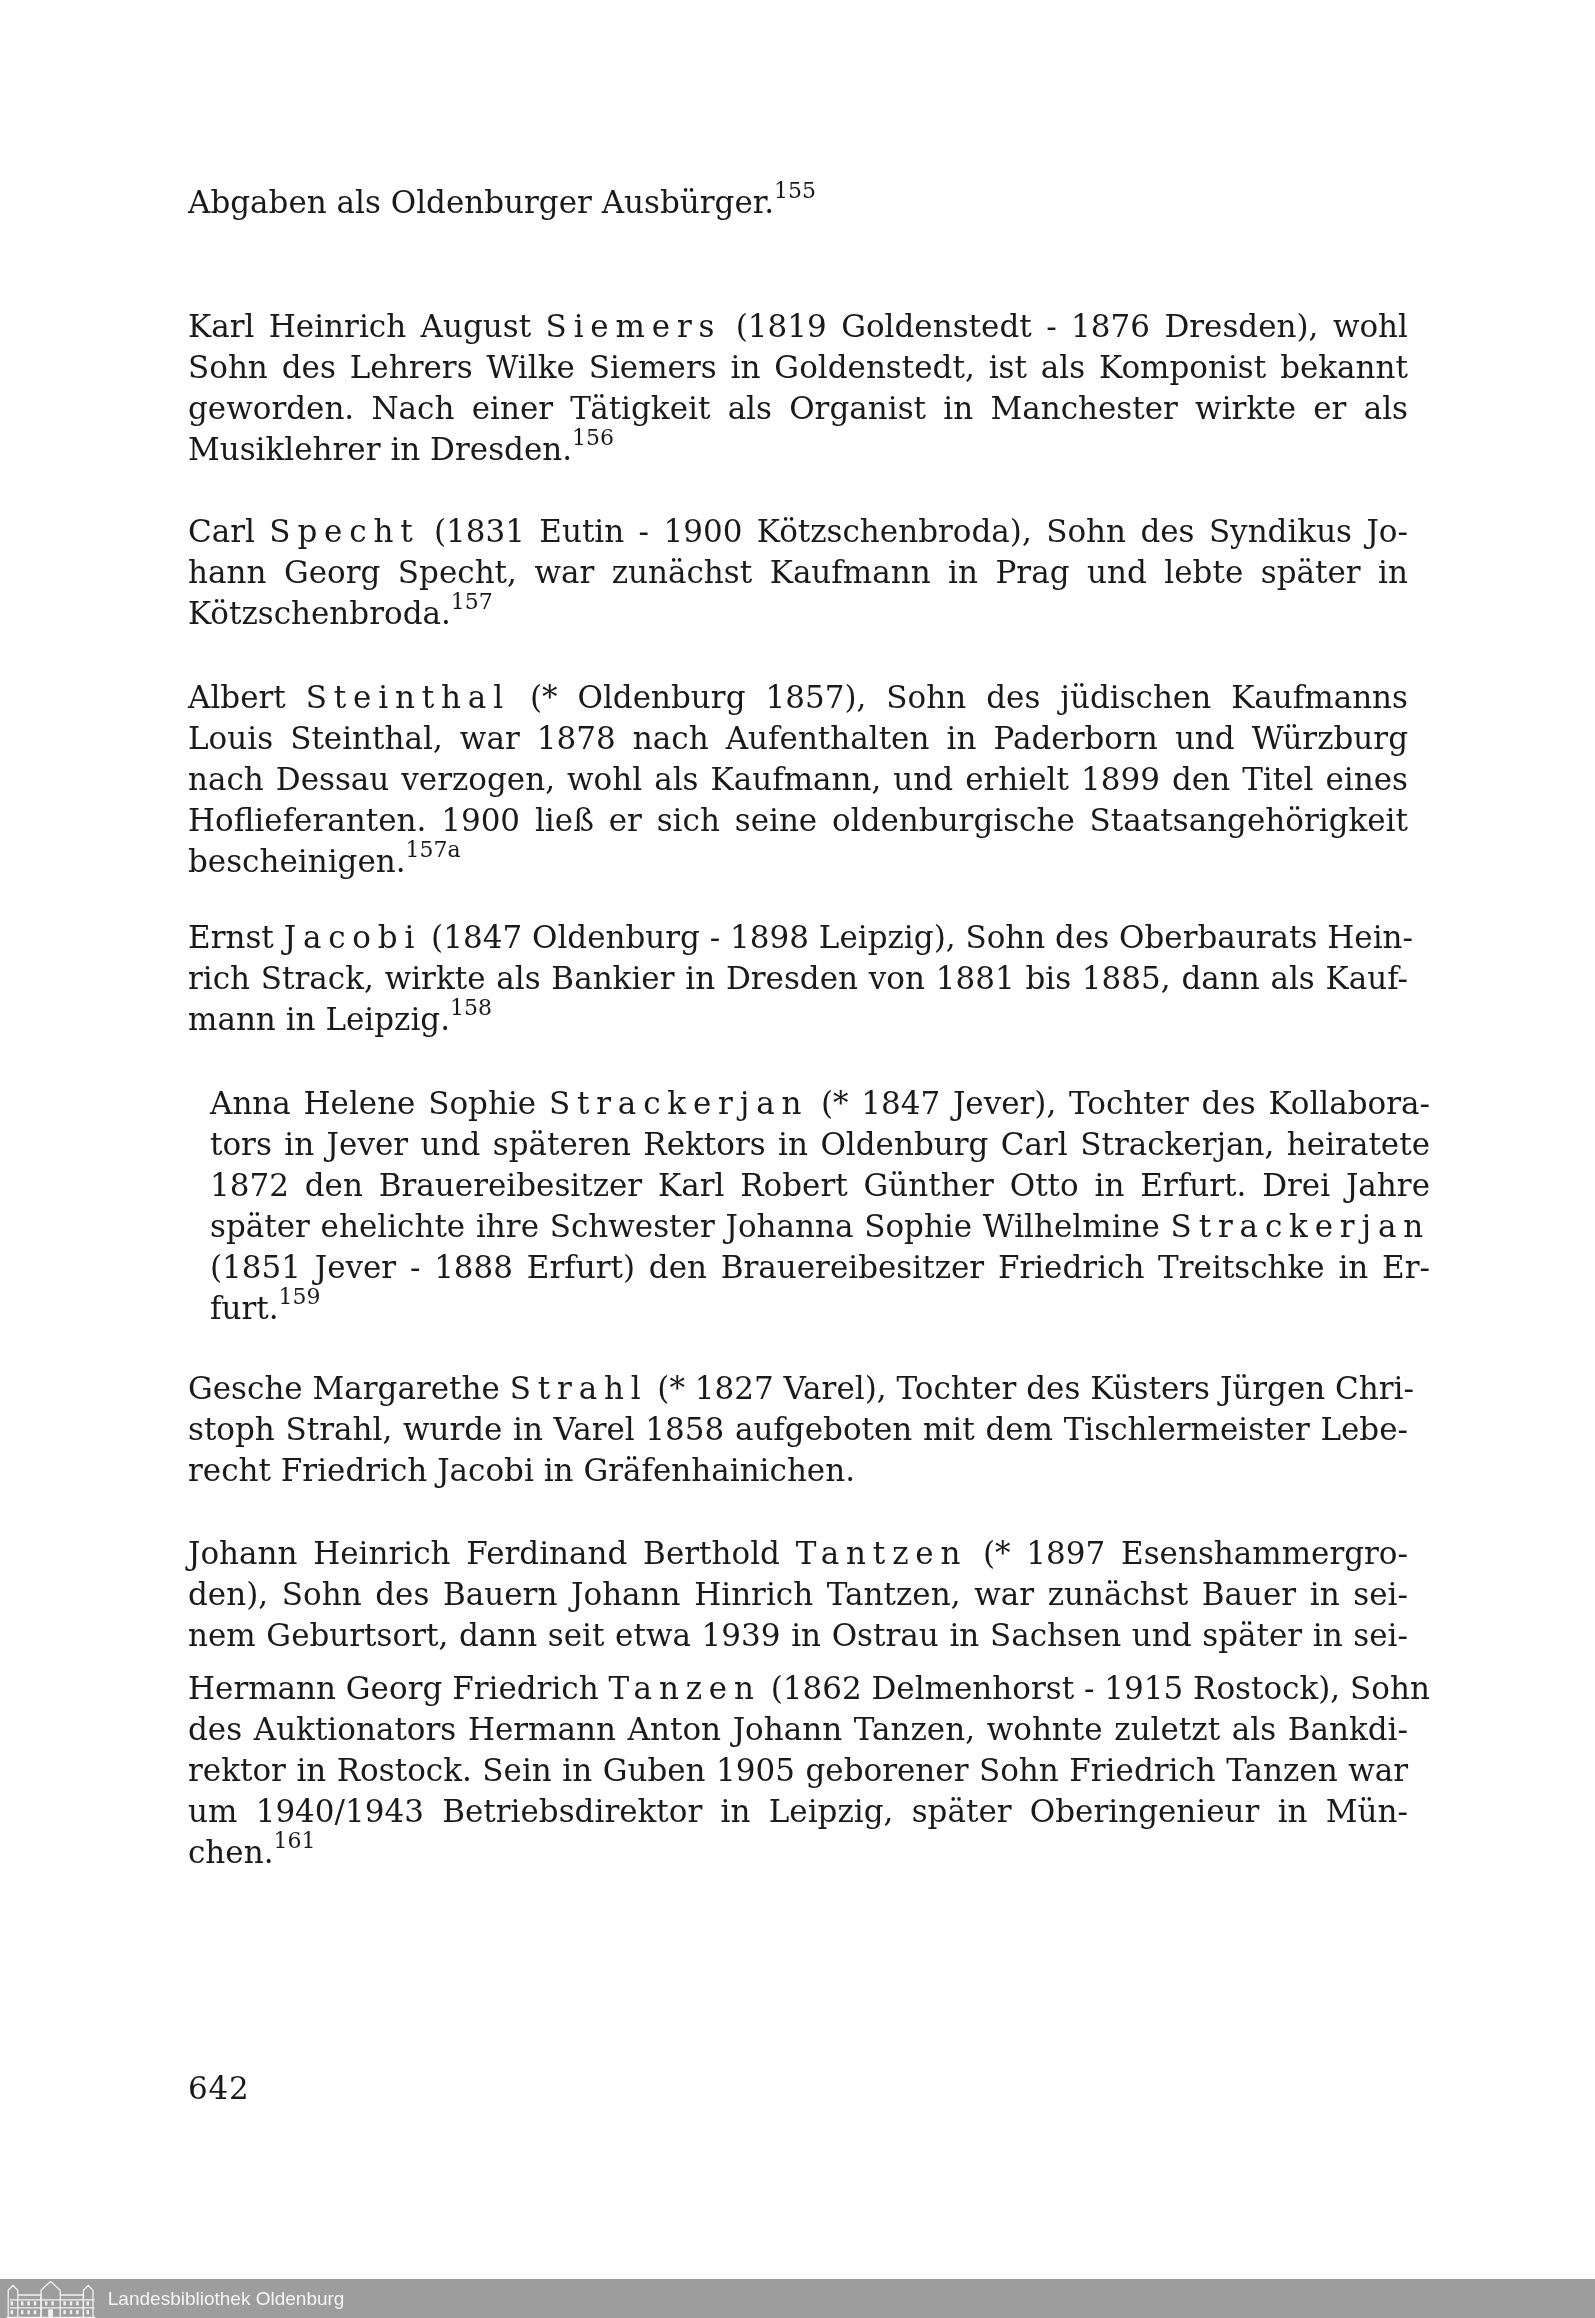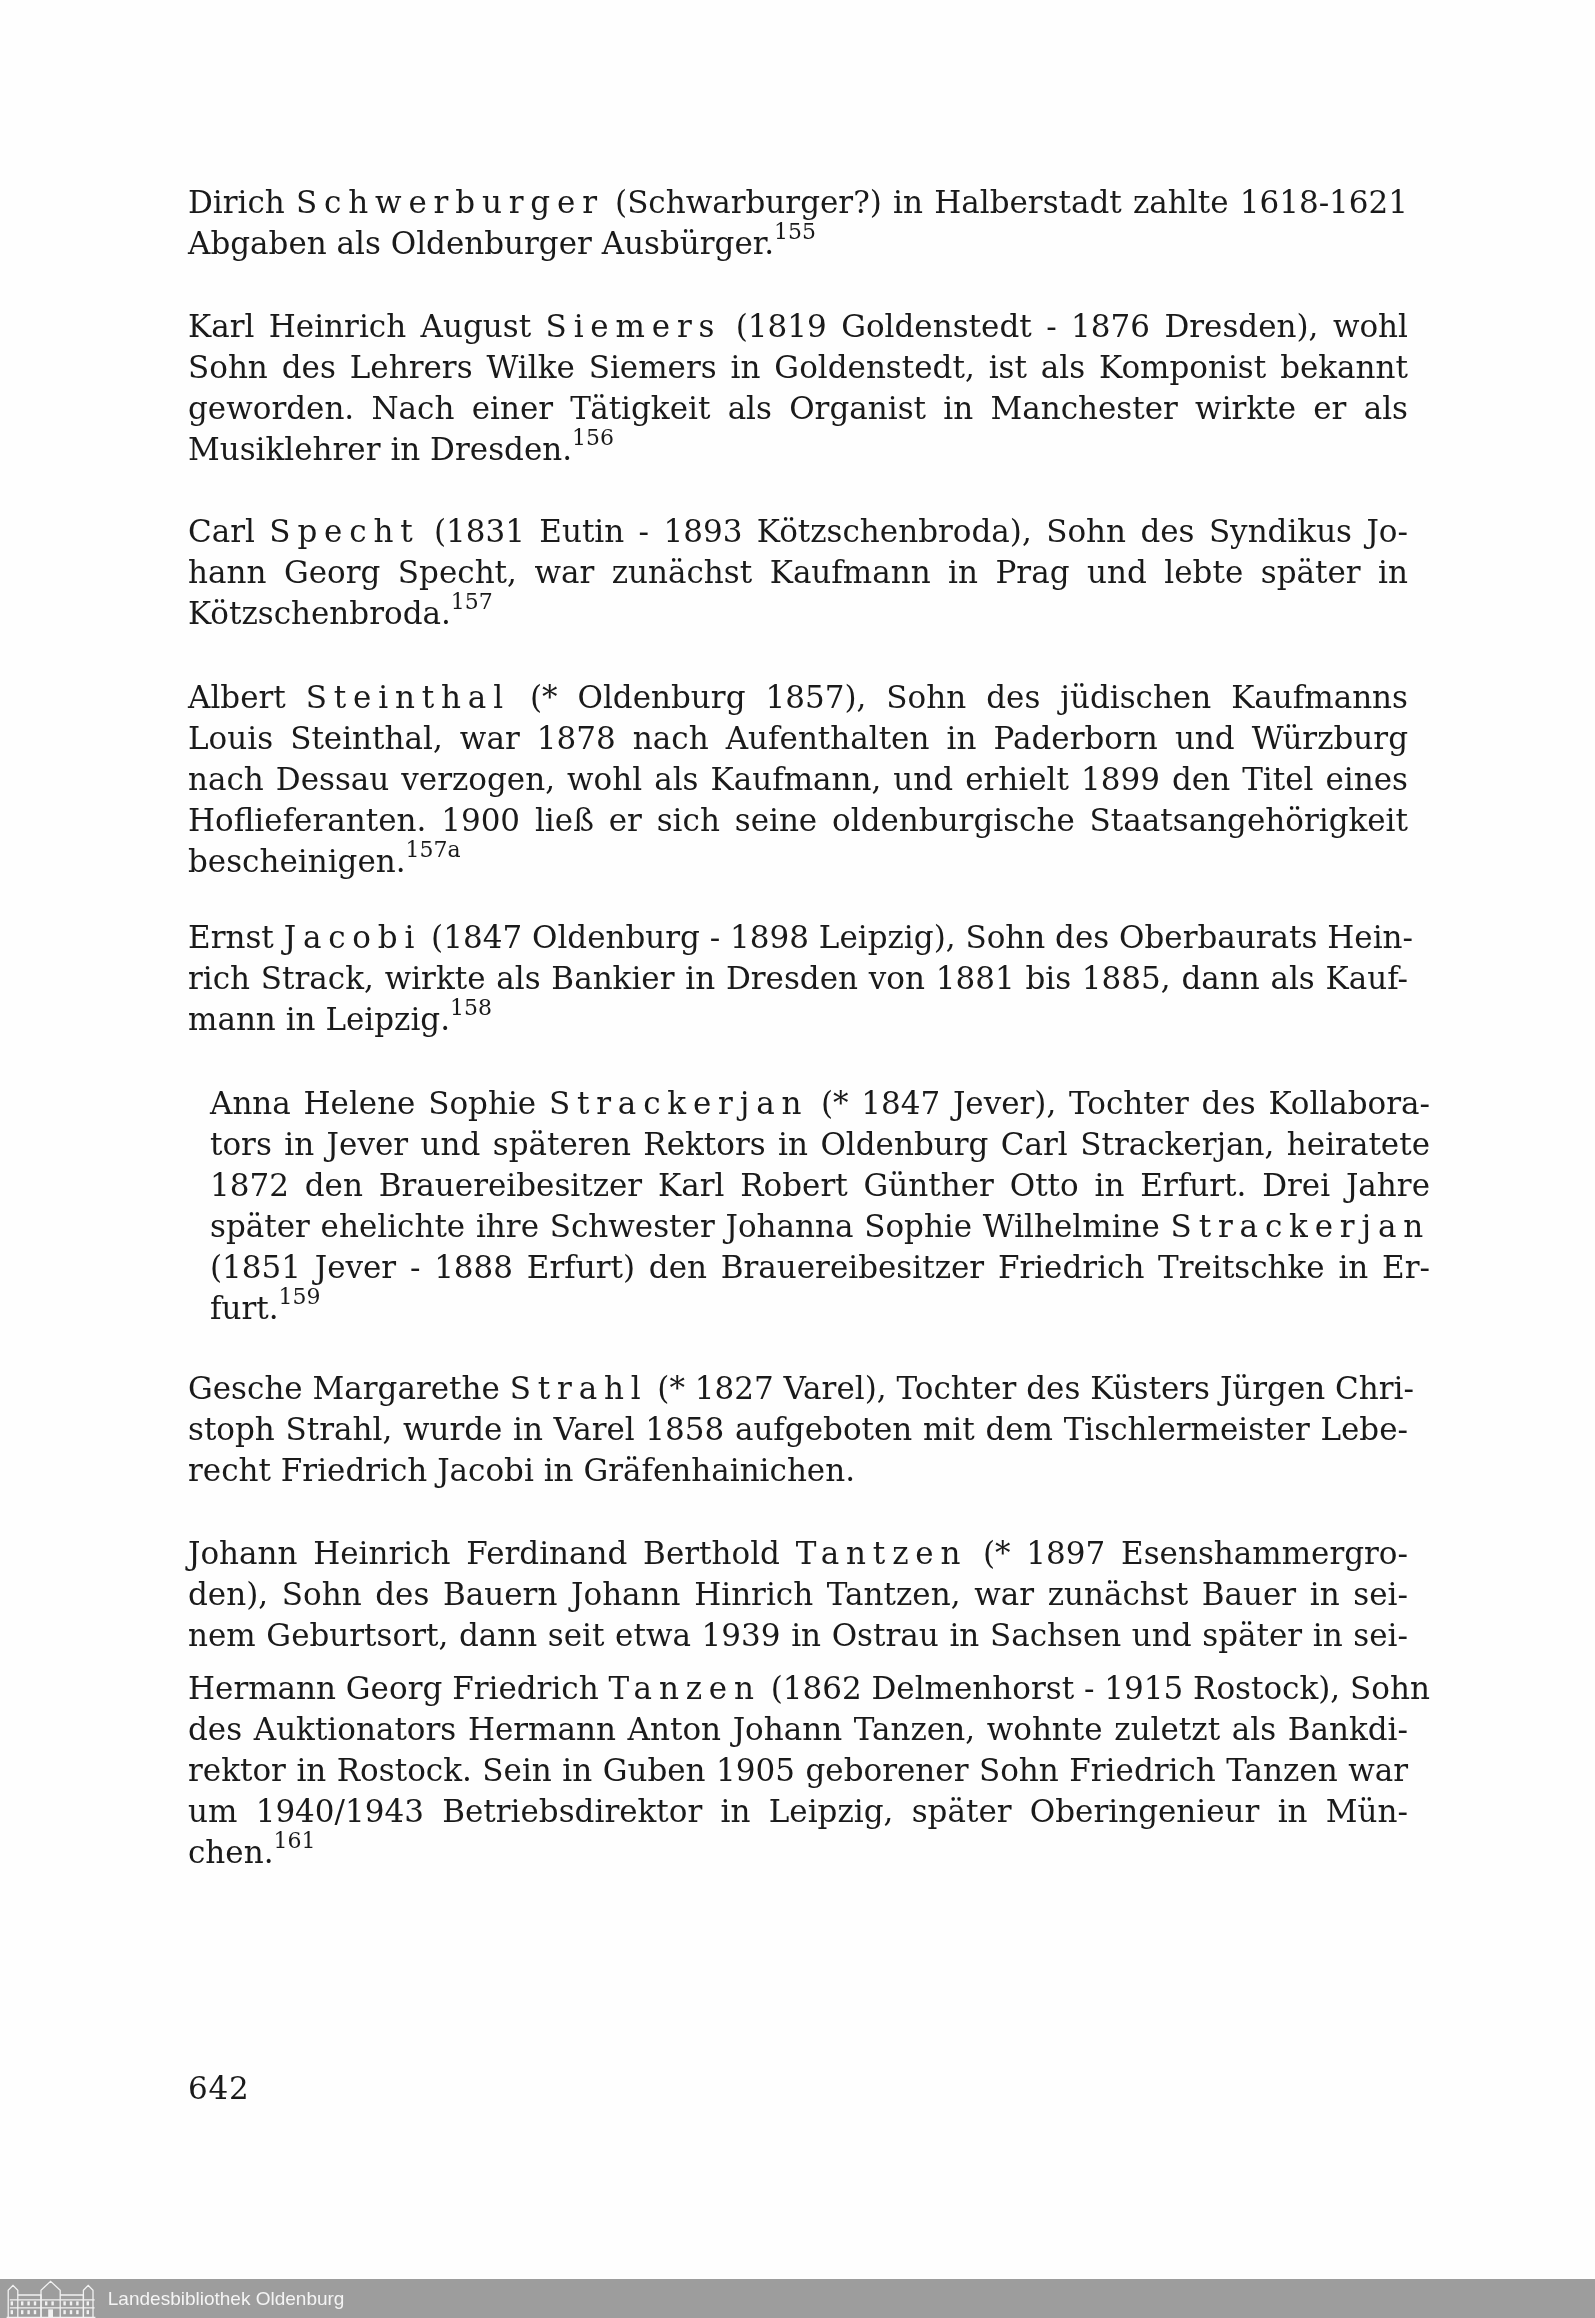--- a/index.html
+++ b/index.html
@@ -26,31 +26,30 @@
   .footer-label {
     font-family: Liberation Sans, sans-serif; font-size: 19px; color: #f4f4f4; margin-left: 11px;
   }
 </style>
 </head>
 <body>
 
 <div class="page">
   <div class="text-block" id="text-block" style="top: 182px;">
       <div class="para" style="top: 0px;">
-        <span class="line"><span>Dirich </span><span class="sp">Schwerburger</span><span> (Schwarburger?) in Halberstadt zahlte 1618-1621</span></span>
         <span class="line last"><span>Abgaben als Oldenburger Ausbürger.</span><sup>155</sup></span>
       </div>
       <div class="para" style="top: 124px;">
         <span class="line"><span>Karl Heinrich August </span><span class="sp">Siemers</span><span> (1819 Goldenstedt - 1876 Dresden), wohl</span></span>
         <span class="line"><span>Sohn des Lehrers Wilke Siemers in Goldenstedt, ist als Komponist bekannt</span></span>
         <span class="line"><span>geworden. Nach einer Tätigkeit als Organist in Manchester wirkte er als</span></span>
         <span class="line last"><span>Musiklehrer in Dresden.</span><sup>156</sup></span>
       </div>
       <div class="para" style="top: 329px;">
-        <span class="line"><span>Carl </span><span class="sp">Specht</span><span> (1831 Eutin - 1893 Kötzschenbroda), Sohn des Syndikus Jo-</span></span>
+        <span class="line"><span>Carl </span><span class="sp">Specht</span><span> (1831 Eutin - 1900 Kötzschenbroda), Sohn des Syndikus Jo-</span></span>
         <span class="line"><span>hann Georg Specht, war zunächst Kaufmann in Prag und lebte später in</span></span>
         <span class="line last"><span>Kötzschenbroda.</span><sup>157</sup></span>
       </div>
       <div class="para" style="top: 495px;">
         <span class="line"><span>Albert </span><span class="sp">Steinthal</span><span> (* Oldenburg 1857), Sohn des jüdischen Kaufmanns</span></span>
         <span class="line"><span>Louis Steinthal, war 1878 nach Aufenthalten in Paderborn und Würzburg</span></span>
         <span class="line"><span>nach Dessau verzogen, wohl als Kaufmann, und erhielt 1899 den Titel eines</span></span>
         <span class="line"><span>Hoflieferanten. 1900 ließ er sich seine oldenburgische Staatsangehörigkeit</span></span>
         <span class="line last"><span>bescheinigen.</span><sup>157a</sup></span>
       </div>

